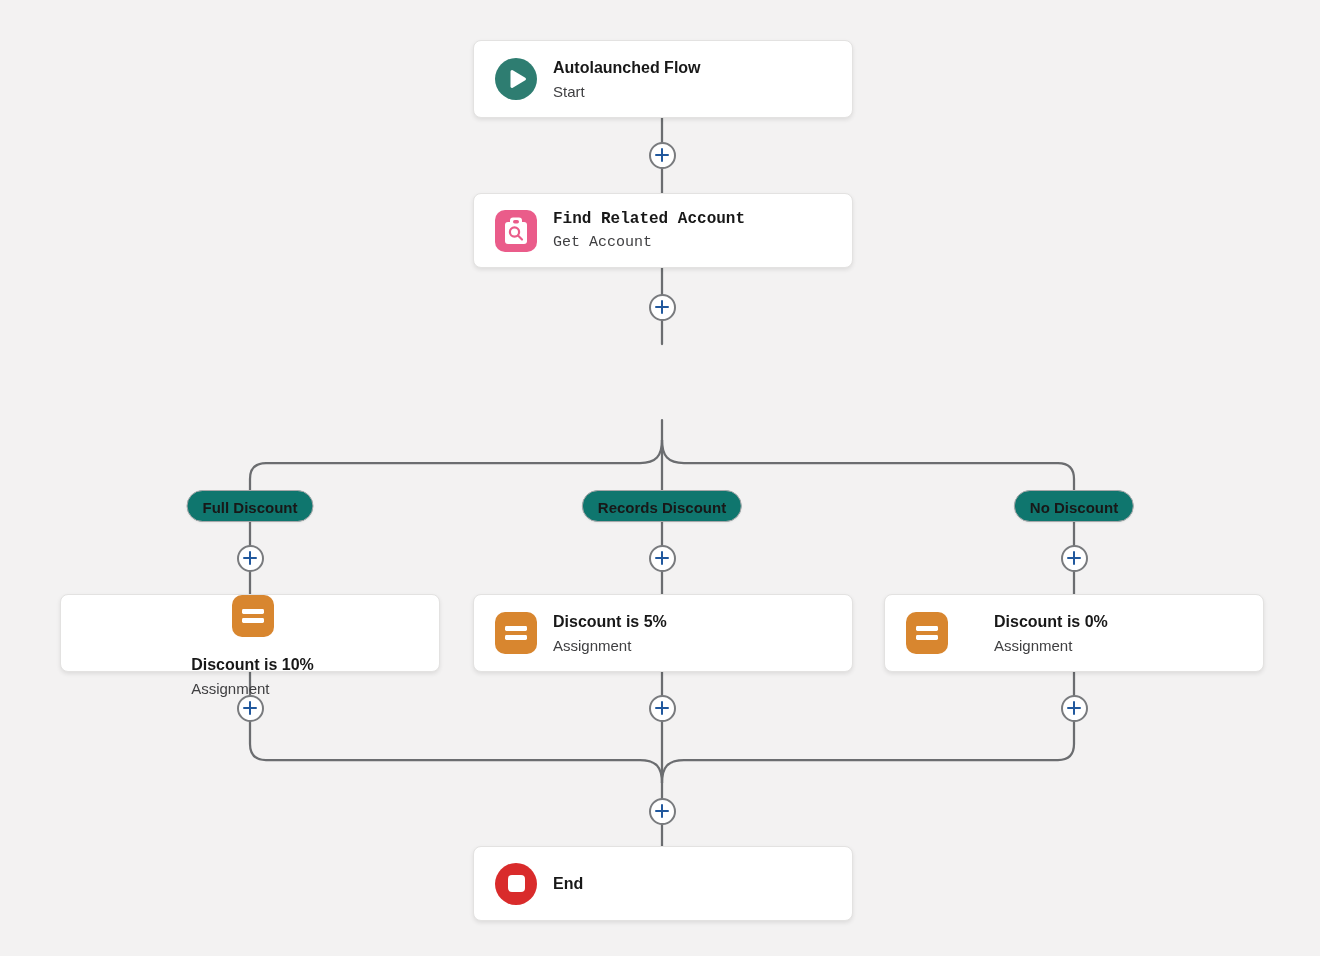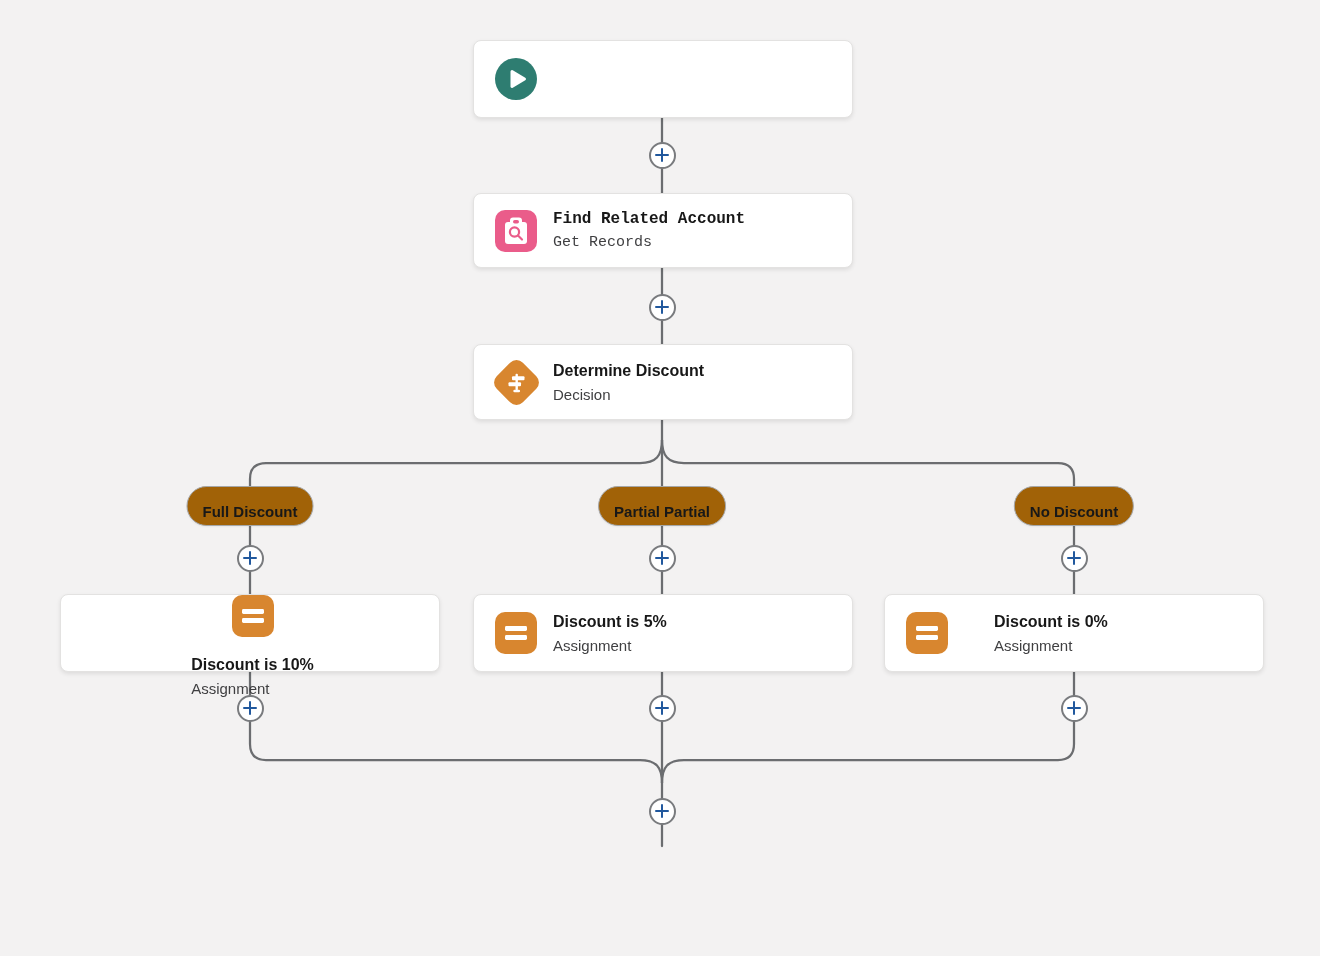--- a/index.html
+++ b/index.html
@@ -115,24 +115,24 @@
   }
   .plus-glyph::after{
     content:"";position:absolute;top:4.5px;bottom:4.5px;left:50%;width:2.8px;
     margin-left:-1.4px;background:var(--plus);border-radius:2px;
   }
   
   .branch-pill{
     position:absolute;
     top:506px;
     transform:translate(-50%,-50%);
-    background:#a16207;
+    background:#0f766e;
     border:1px solid var(--pill-border);
     border-radius:999px;
-    padding:16px 15px 5px;
+    padding:8px 15px 5px;
     font-family:inherit;
     font-size:15px;
     font-weight:700;
     color:var(--title);
     box-shadow:0 1px 2px rgba(0,0,0,.05);
     z-index:2;
     white-space:nowrap;
     cursor:pointer;
   }
 </style>
@@ -156,59 +156,47 @@
   </svg>
 
   <div class="node-card" id="node-start">
     <div class="icon-slot">
       <div class="icon-circle icon-start">
         <svg width="42" height="42" viewBox="0 0 42 42">
           <path d="M17 13.5 L29.5 21 L17 28.5 Z" fill="#fff" stroke="#fff" stroke-width="3" stroke-linejoin="round"></path>
         </svg>
       </div>
     </div>
+    <div class="node-text">
+      <div class="node-title">Autolaunched Flow</div>
+      <div class="node-subtitle">Start</div>
+    </div>
   </div>
 
   <div class="node-card" id="node-get-records">
     <div class="icon-slot">
       <div class="icon-square icon-getrecords">
         <svg width="42" height="42" viewBox="0 0 42 42">
           <rect x="10" y="12" width="22" height="22" rx="3" fill="#fff"></rect>
           <rect x="15" y="7.5" width="12" height="8.5" rx="3" fill="#fff"></rect>
           <rect x="18" y="10" width="6" height="3.5" rx="1.75" fill="#ea5c8a"></rect>
           <circle cx="19.5" cy="22" r="4.6" fill="none" stroke="#ea5c8a" stroke-width="2.2"></circle>
           <line x1="23" y1="25.5" x2="27" y2="29.5" stroke="#ea5c8a" stroke-width="2.2" stroke-linecap="round"></line>
         </svg>
       </div>
     </div>
     <div class="node-text">
       <div class="node-title">Find Related Account</div>
-      <div class="node-subtitle">Get Records</div>
-    </div>
-  </div>
-
-  <div class="node-card" id="node-decision">
-    <div class="icon-slot">
-      <div class="icon-diamond">
-        <svg width="22" height="22" viewBox="0 0 22 22">
-          <rect x="10" y="1.5" width="2.4" height="16.5" rx="1" fill="#fff"></rect>
-          <rect x="6.5" y="4" width="12.5" height="4" rx="1" fill="#fff"></rect>
-          <rect x="3" y="10" width="12.5" height="4" rx="1" fill="#fff"></rect>
-          <rect x="7.8" y="17.5" width="6.8" height="2.6" rx="1.3" fill="#fff"></rect>
-        </svg>
-      </div>
-    </div>
-    <div class="node-text">
-      <div class="node-title">Determine Discount</div>
-      <div class="node-subtitle">Decision</div>
-    </div>
-  </div>
+      <div class="node-subtitle">Get Account</div>
+    </div>
+  </div>
+
 
   <button class="branch-pill" style="left:250px">Full Discount</button>
-  <button class="branch-pill" style="left:662px">Partial Partial</button>
+  <button class="branch-pill" style="left:662px">Records Discount</button>
   <button class="branch-pill" style="left:1074px">No Discount</button>
 
   <div class="node-card" id="node-assign-full">
     <div class="icon-slot">
       <div class="icon-square icon-assignment">
         <svg width="42" height="42" viewBox="0 0 42 42">
           <rect x="10" y="14" width="22" height="5" rx="1.4" fill="#fff"></rect>
           <rect x="10" y="23" width="22" height="5" rx="1.4" fill="#fff"></rect>
         </svg>
       </div>
@@ -242,20 +230,30 @@
           <rect x="10" y="23" width="22" height="5" rx="1.4" fill="#fff"></rect>
         </svg>
       </div>
     </div>
     <div class="node-text">
       <div class="node-title">Discount is 0%</div>
       <div class="node-subtitle">Assignment</div>
     </div>
   </div>
 
+  <div class="node-card" id="node-end">
+    <div class="icon-slot">
+      <div class="icon-circle icon-end">
+        <div class="stop-square"></div>
+      </div>
+    </div>
+    <div class="node-text">
+      <div class="node-title">End</div>
+    </div>
+  </div>
 
   <button class="plus-btn" style="left:662px;top:155px">
       <span class="plus-glyph"></span>
     </button>
   <button class="plus-btn" style="left:662px;top:307px">
       <span class="plus-glyph"></span>
     </button>
   <button class="plus-btn" style="left:250px;top:558px">
       <span class="plus-glyph"></span>
     </button>

